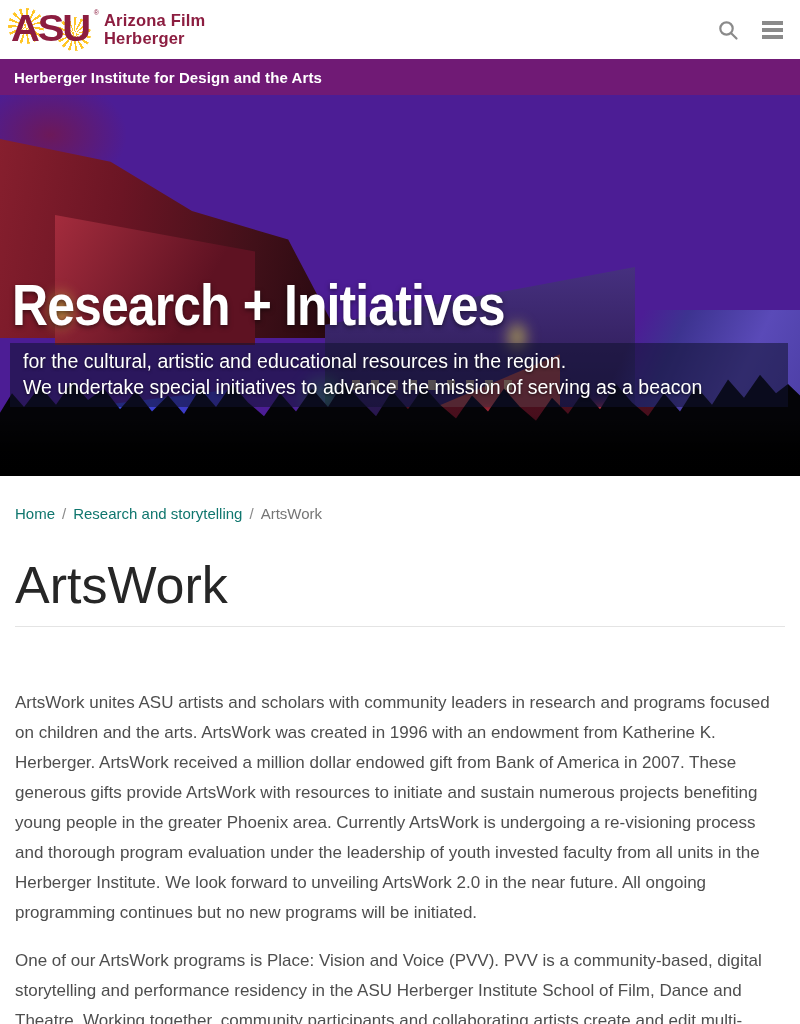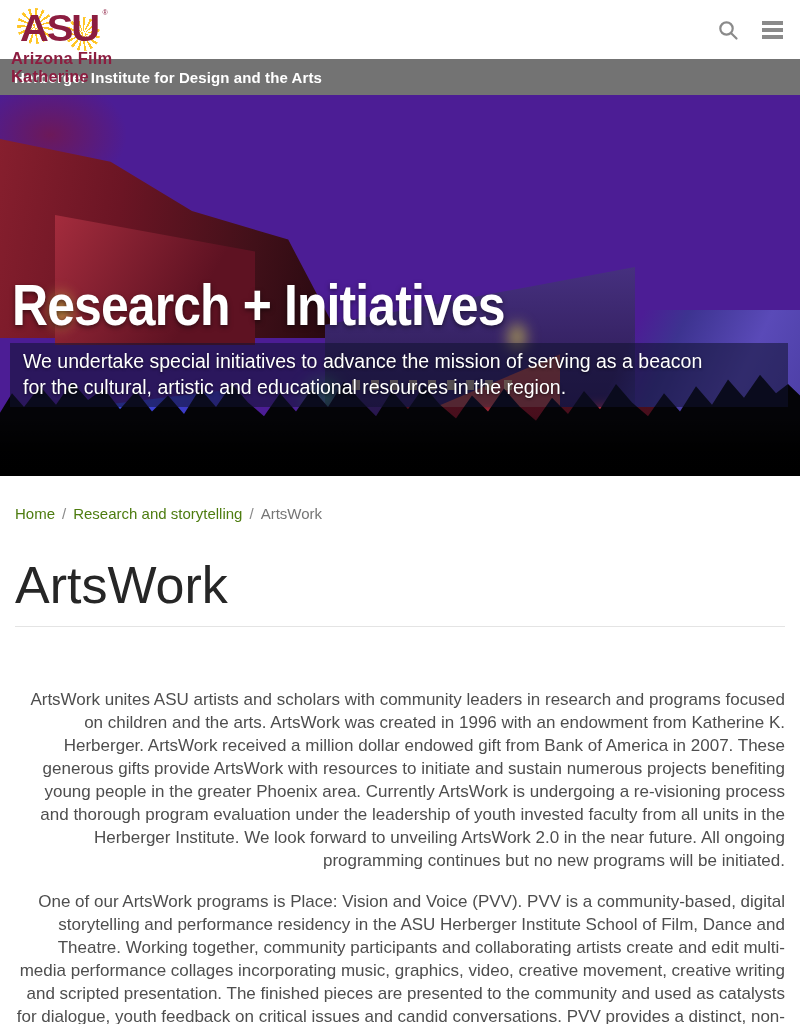--- a/index.html
+++ b/index.html
@@ -1,41 +1,41 @@
 <!DOCTYPE html>
 <html><head>
 <meta charset="utf-8">
 <style>
   * { margin:0; padding:0; box-sizing:border-box; }
   html,body { width:800px; height:1024px; overflow:hidden; background:#fff;
     font-family:"Liberation Sans","DejaVu Sans",sans-serif; }
 
   
   .site-header { position:relative; height:59px; background:#fff; }
-  .logo { position:absolute; left:11px; top:9px; display:flex; align-items:center; 
-          text-decoration:none; cursor:pointer;flex-direction:column; }
+  .logo { position:absolute; left:11px; top:9px; display:flex; align-items:center; gap:9px;
+          text-decoration:none; cursor:pointer; }
   .logo-mark { position:relative; width:84px; height:40px; }
   .burst { position:absolute; border-radius:50%;
            background:repeating-conic-gradient(#FFC627 0deg 9deg, rgba(255,198,39,0) 9deg 24deg); }
   .burst.b1 { width:36px; height:36px; left:-3px; top:-1px; }
   .burst.b2 { width:34px; height:34px; left:46px; top:8px; }
   .logo-acronym { position:relative; font-size:37px; font-weight:900; color:#8C1D40;
                   letter-spacing:-2px; line-height:40px; transform:scaleX(1.08);
                   transform-origin:left center; display:inline-block; }
   .logo-reg { position:absolute; right:-4px; top:0; font-size:7px; color:#8C1D40; }
   .logo-text { display:flex; flex-direction:column; color:#8C1D40; font-weight:700;
                font-size:16.5px; line-height:18px; letter-spacing:.2px; }
   .hdr-btn { position:absolute; top:14px; width:32px; height:32px; background:none; border:none;
              cursor:pointer; display:flex; align-items:center; justify-content:center; }
   .hdr-btn.search { right:56px; }
   .hdr-btn.menu { right:12px; flex-direction:column; gap:3px; }
   .menu-bar { width:21px; height:4px; background:#8a8a8a; }
 
   
-  .unit-bar { height:36px; background:#737373; display:flex; align-items:center; padding:0 14px; }
+  .unit-bar { height:36px; background:#701a75; display:flex; align-items:center; padding:0 14px; }
   .unit-bar a { color:#fff; font-weight:700; font-size:15px; text-decoration:none;
                 letter-spacing:.1px; cursor:pointer; }
 
   
   .hero { position:relative; height:381px; background:#4c1d95; overflow:hidden; }
   .hero * { position:absolute; }
   .sky-redglow { left:-60px; top:-40px; width:220px; height:160px;
      background:radial-gradient(closest-side, rgba(140,20,30,.5), transparent 70%); }
   .left-building { left:-30px; top:38px; width:370px; height:205px;
      background:linear-gradient(100deg,#8d2130 0%,#6b1524 40%,#411019 75%,#25080f 100%);
@@ -89,43 +89,43 @@
      white-space:nowrap; text-shadow:0 2px 6px rgba(0,0,0,.5); }
   .hero-sub { left:10px; top:248px; width:778px; height:64px;
      background:rgba(17,19,48,.55); padding:5px 54px 8px 13px;
      color:#fff; font-size:19.5px; line-height:26px; font-weight:400;
      text-shadow:0 1px 3px rgba(0,0,0,.6); }
   .hero-sub span { position:static; display:block; }
 
   
   .content { padding:29px 15px 0 15px; }
   .breadcrumb { font-size:15px; color:#757575; }
-  .breadcrumb a { color:#4d7c0f; text-decoration:none; cursor:pointer; }
+  .breadcrumb a { color:#0f766e; text-decoration:none; cursor:pointer; }
   .crumb-sep { color:#8a8a8a; padding:0 7px; }
   .breadcrumb .current { color:#757575; }
   .article-title { margin-top:35px; font-size:52px; font-weight:400; color:#262626;
      line-height:56px; letter-spacing:0; }
   .title-rule { border:none; border-top:1px solid #e4e4e4; margin-top:13px; }
-  .body-copy p { font-size:17px; line-height:23px; color:#4e4e4e; margin:0 0 18px 0;text-align:right; }
+  .body-copy p { font-size:17px; line-height:30px; color:#4e4e4e; margin:0 0 18px 0; }
   .body-copy p:first-child { margin-top:61px; }
 </style>
 </head>
 <body>
 
 <header class="site-header">
   <a class="logo">
     <span class="logo-mark">
       <span class="burst b1"></span>
       <span class="burst b2"></span>
       <span class="logo-acronym">ASU</span>
       <span class="logo-reg">®</span>
     </span>
     <span class="logo-text">
       <span>Arizona Film</span>
-      <span>Katherine</span>
+      <span>Herberger</span>
     </span>
   </a>
   <button class="hdr-btn search">
     <svg width="24" height="24" viewBox="0 0 24 24" fill="none" stroke="#8a8a8a" stroke-width="2.2" stroke-linecap="round">
       <circle cx="10.5" cy="10.5" r="6.2"></circle>
       <line x1="15.2" y1="15.2" x2="20.5" y2="20.5"></line>
     </svg>
   </button>
   <button class="hdr-btn menu">
     <span class="menu-bar"></span>
@@ -157,22 +157,22 @@
   <div class="win-row w4"></div>
   <div class="glow gold1"></div>
   <div class="glow gold2"></div>
   <div class="glow green1"></div>
 
   <div class="crowd-heads"></div>
   <div class="crowd-fade"></div>
 
   <h1 class="hero-title">Research + Initiatives</h1>
   <div class="hero-sub">
+    <span>for the cultural, artistic and educational resources in the region.</span>
     <span>We undertake special initiatives to advance the mission of serving as a beacon</span>
-    <span>for the cultural, artistic and educational resources in the region.</span>
   </div>
 </section>
 
 <main class="content">
   <nav class="breadcrumb">
     <a>Home</a><span class="crumb-sep">/</span><a>Research and storytelling</a><span class="crumb-sep">/</span><span class="current">ArtsWork</span>
   </nav>
 
   <h1 class="article-title">ArtsWork</h1>
   <hr class="title-rule">

